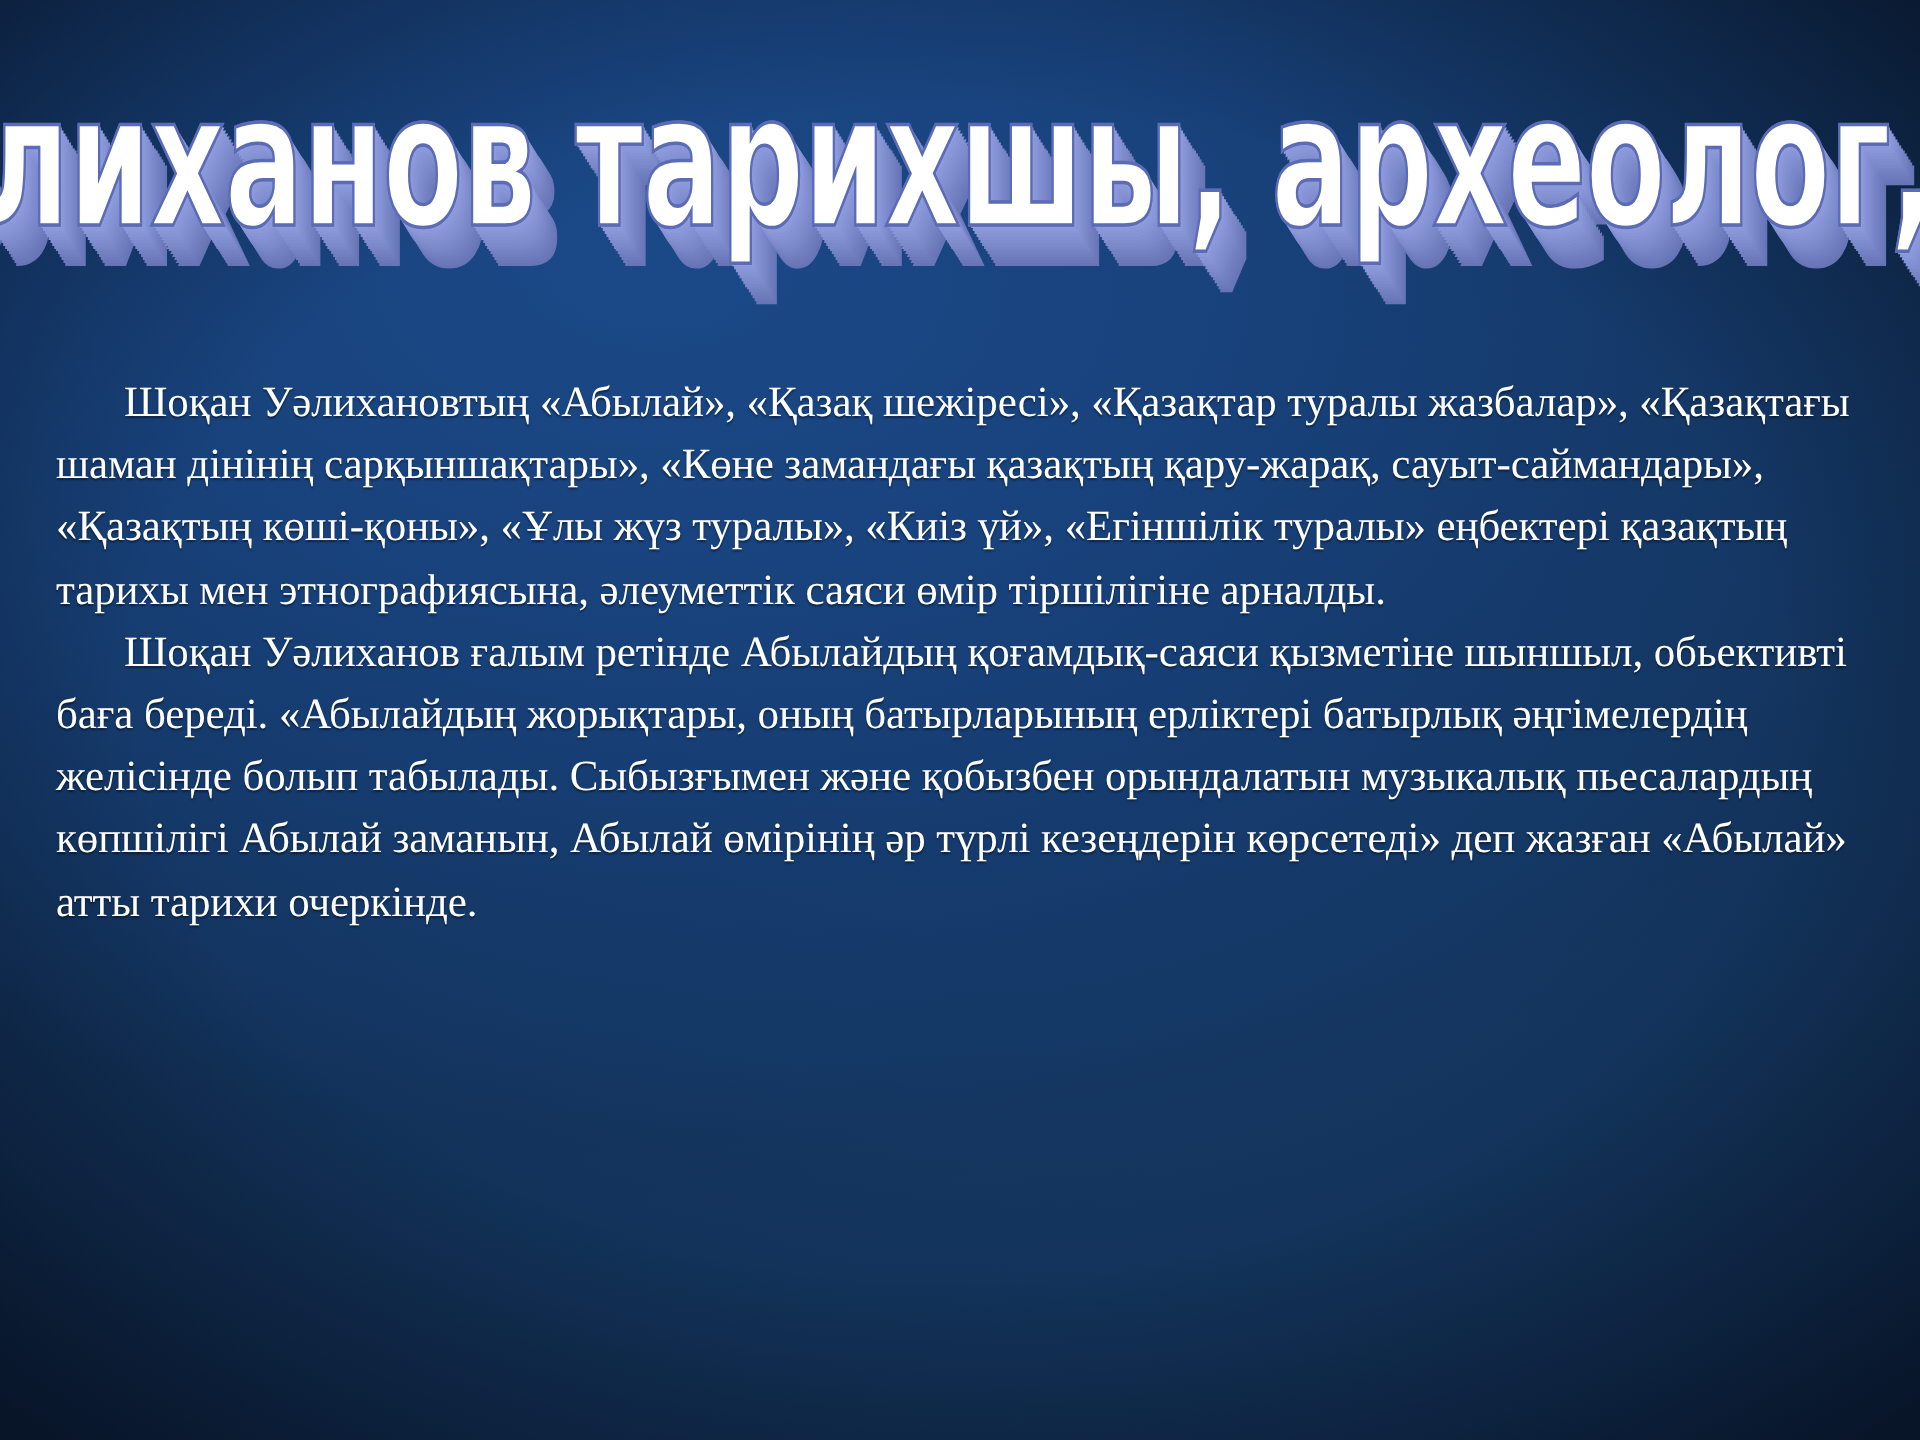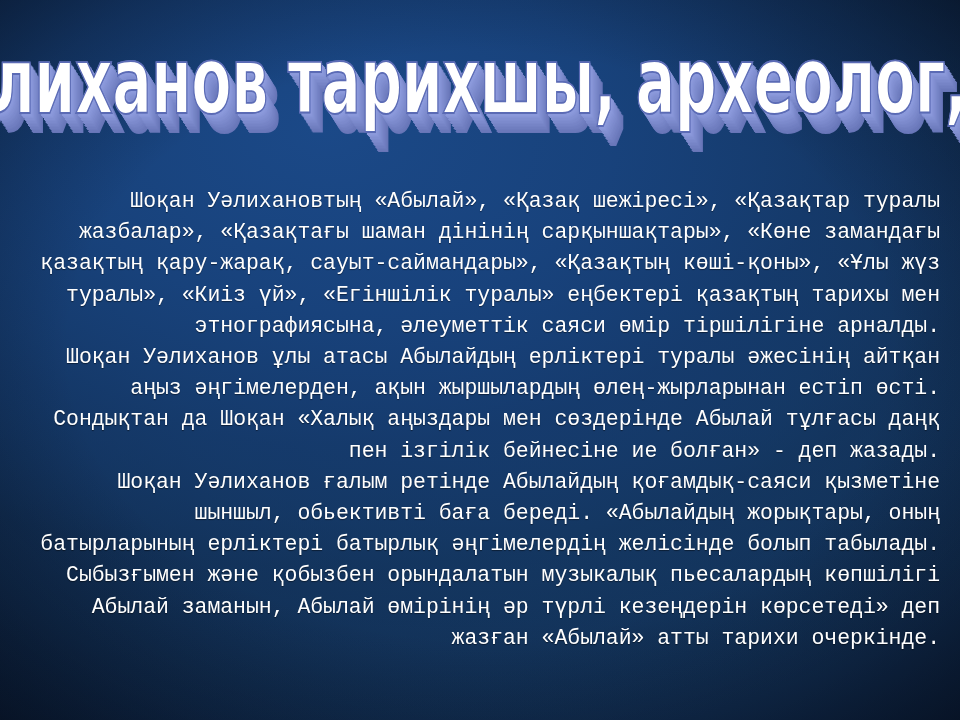--- a/index.html
+++ b/index.html
@@ -92,24 +92,24 @@
   }
 
   
   .body-text {
     position: absolute;
     left: 28px;
     top: 186px;
     width: 912px;
     z-index: 3;
     color: #ffffff;
-    font-family: Liberation Mono, monospace;
+    font-family: Liberation Serif, serif;
     font-size: 21.5px;
     line-height: 31.2px;
-    text-align: right;
+    text-align: left;
     letter-spacing: -0.05px;
     text-shadow: 0 1px 1px rgba(0,0,0,0.45);
   }
   .body-text p {
     margin: 0 0 0 0;
     text-indent: 34px;
   }
 </style>
 </head>
 <body>
@@ -118,17 +118,16 @@
 
   <div class="title-wrap">
     <div class="title-art">
       <span class="extrude">Шоқан Уәлиханов тарихшы, археолог, этнограф</span>
       <span class="face">Шоқан Уәлиханов тарихшы, археолог, этнограф</span>
     </div>
   </div>
 
   <div class="body-text">
     <p>Шоқан Уәлихановтың «Абылай», «Қазақ шежіресі», «Қазақтар туралы жазбалар», «Қазақтағы шаман дінінің сарқыншақтары», «Көне замандағы қазақтың қару-жарақ, сауыт-саймандары», «Қазақтың көші-қоны», «Ұлы жүз туралы», «Киіз үй», «Егіншілік туралы» еңбектері қазақтың тарихы мен этнографиясына, әлеуметтік саяси өмір тіршілігіне арналды.</p>
-    <p>Шоқан Уәлиханов ұлы атасы Абылайдың ерліктері туралы әжесінің айтқан аңыз әңгімелерден, ақын жыршылардың өлең-жырларынан естіп өсті. Сондықтан да Шоқан «Халық аңыздары мен сөздерінде Абылай тұлғасы даңқ пен ізгілік бейнесіне ие болған» - деп жазады.</p>
     <p>Шоқан Уәлиханов ғалым ретінде Абылайдың қоғамдық-саяси қызметіне шыншыл, обьективті баға береді. «Абылайдың жорықтары, оның батырларының ерліктері батырлық әңгімелердің желісінде болып табылады. Сыбызғымен және қобызбен орындалатын музыкалық пьесалардың көпшілігі Абылай заманын, Абылай өмірінің әр түрлі кезеңдерін көрсетеді» деп жазған «Абылай» атты  тарихи очеркінде.</p>
   </div>
 
 </div>
 
 </body></html>

